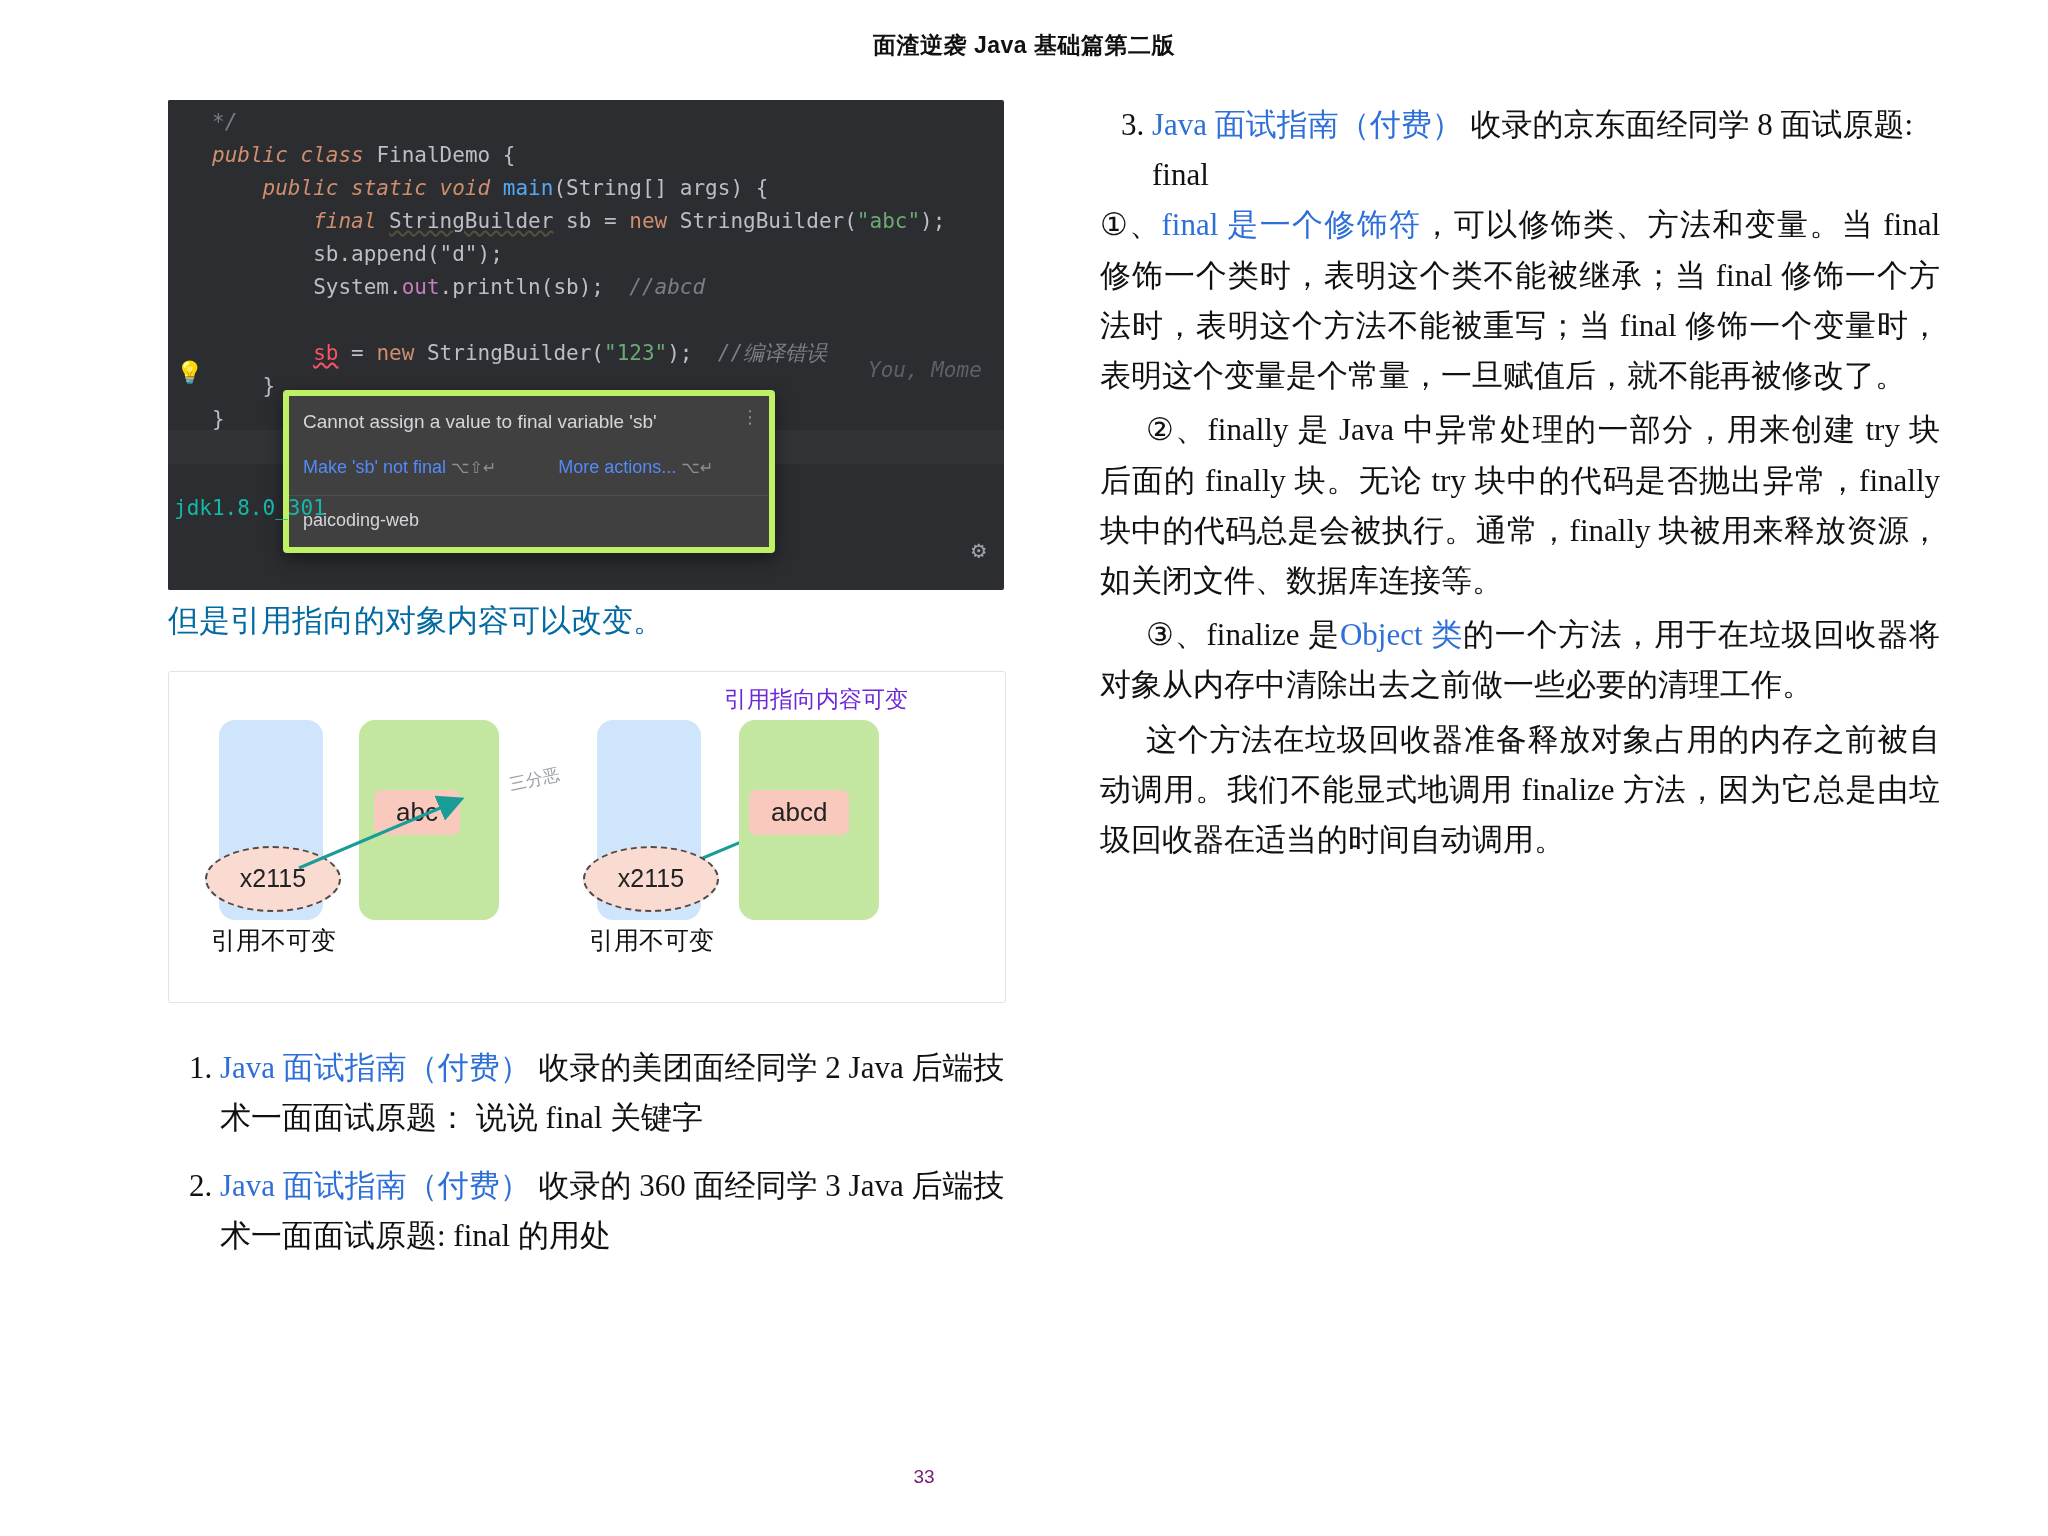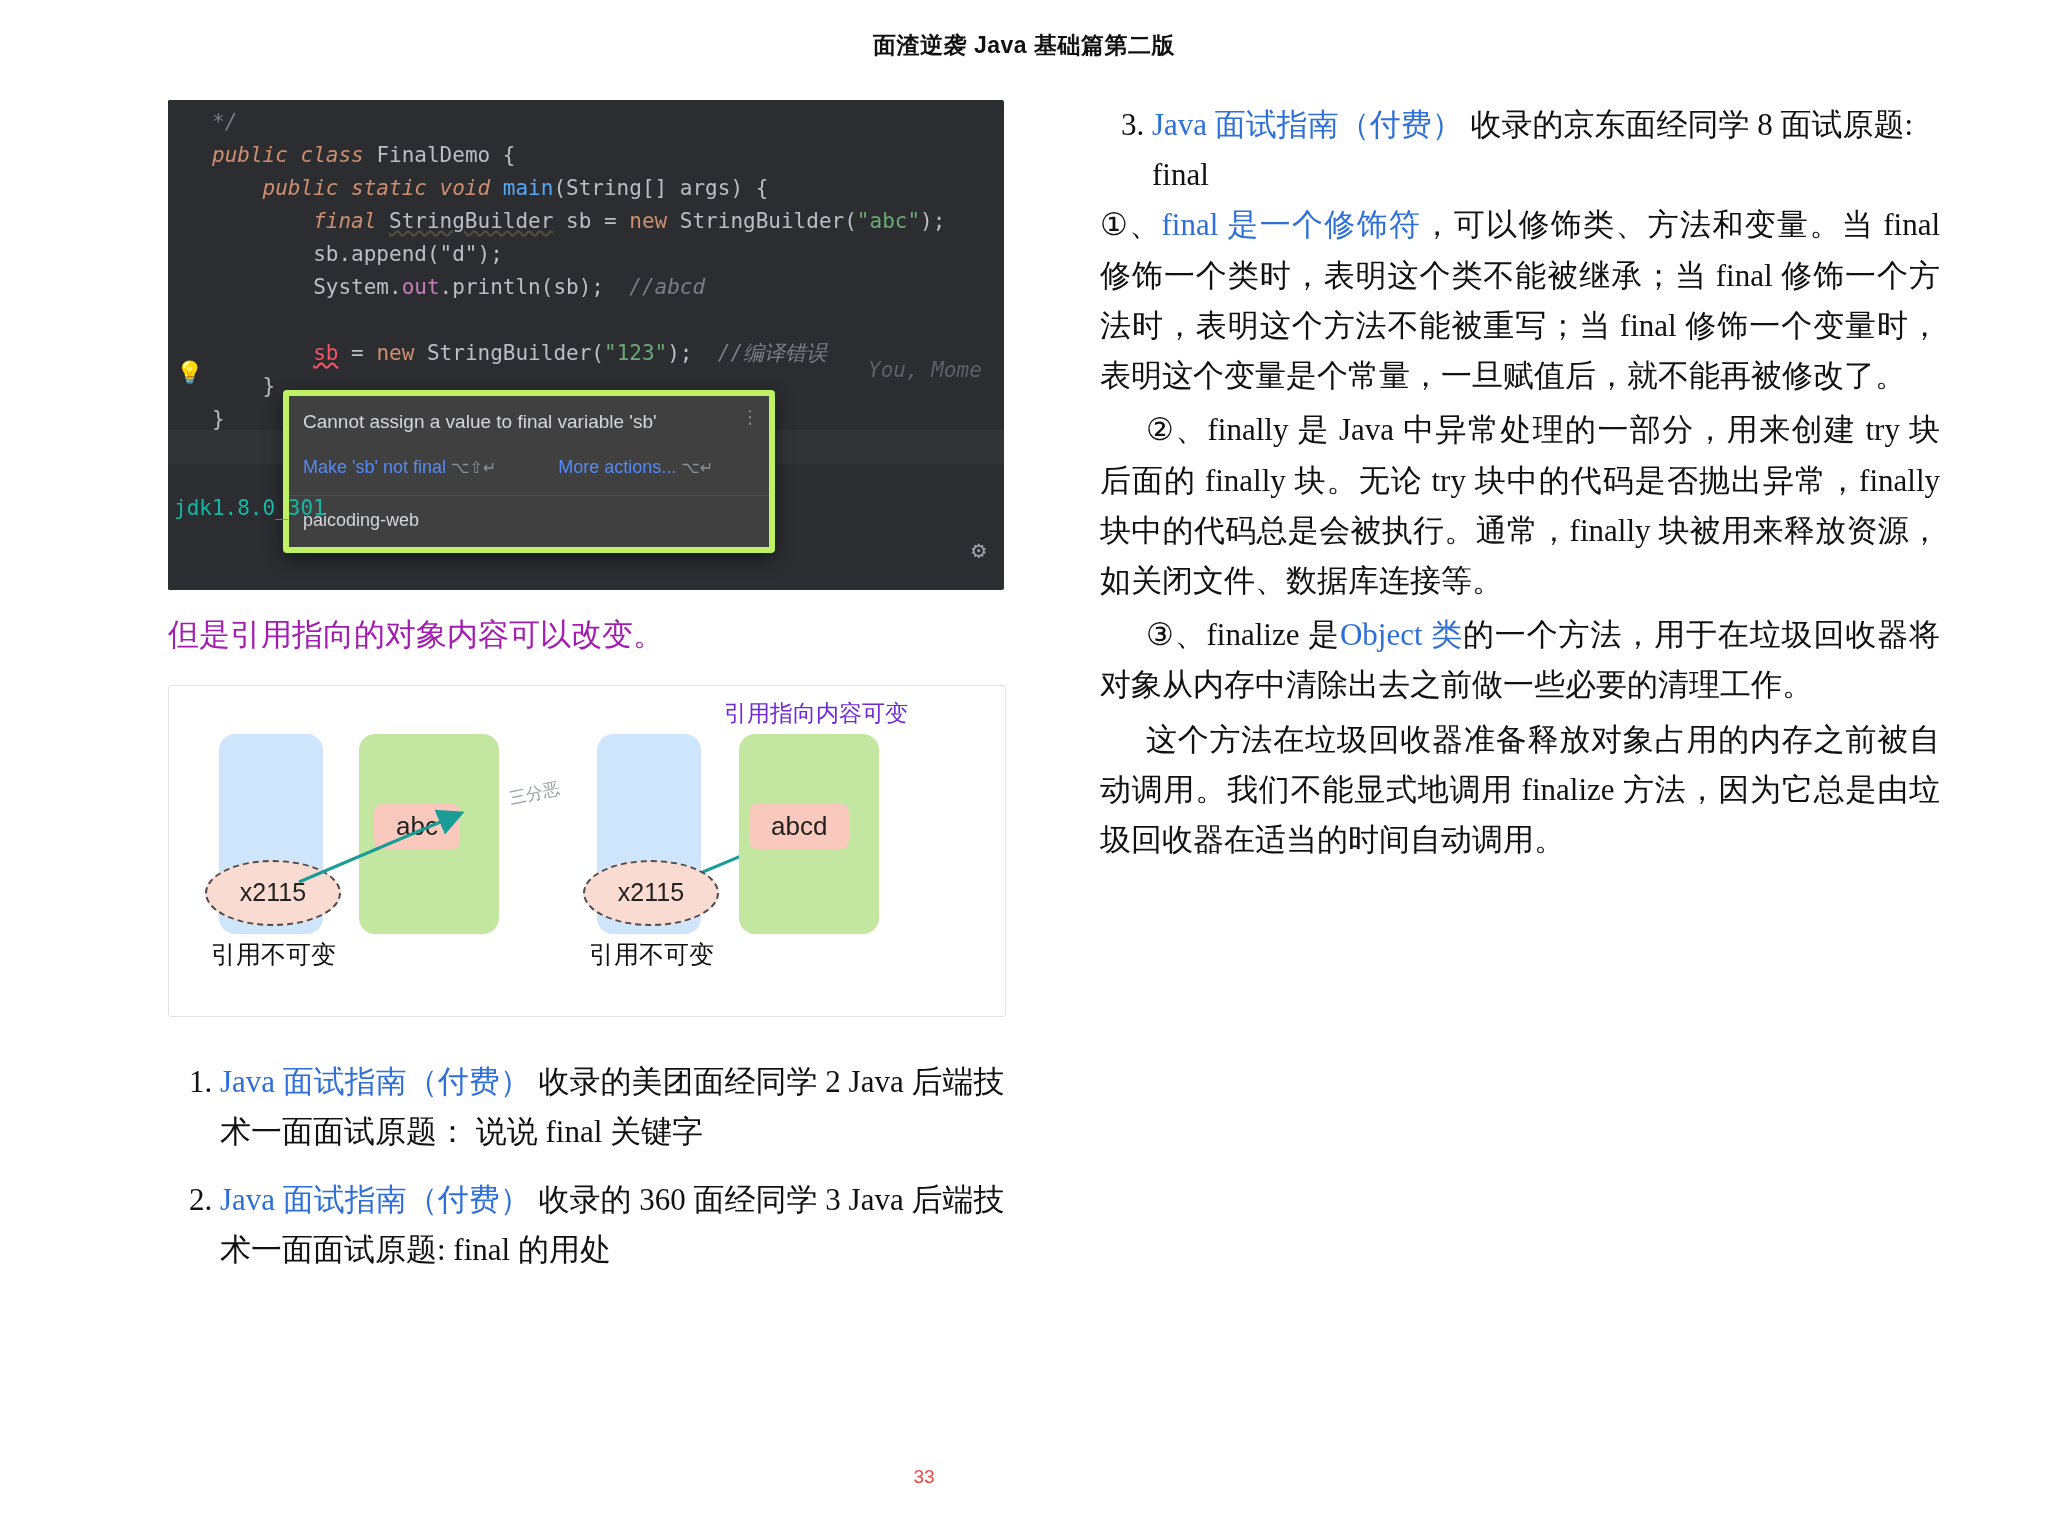--- a/index.html
+++ b/index.html
@@ -18,21 +18,21 @@
     font-weight:bold;
     font-size:23px;
     color:#111;
     letter-spacing:.5px;
   }
   .page-number{
     position:absolute;bottom:48px;left:0;width:1848px;
     text-align:center;
     font-family:"Liberation Sans", sans-serif;
     font-size:19px;
-    color:#ef4444;
+    color:#701a75;
   }
 
   
   .col-left{
     position:absolute;left:168px;top:100px;width:840px;
   }
 
   
   .ide{
     position:relative;
@@ -101,21 +101,21 @@
   }
   .ide .gear{
     position:absolute;right:18px;top:434px;color:#9ea2a8;font-size:24px;
   }
   .ide .hl{
     position:absolute;left:0;top:330px;width:836px;height:34px;
     background:rgba(255,255,255,.03);
   }
 
   .caption{
-    margin-top:22px;font-size:31px;line-height:1.5;color:#a21caf;
+    margin-top:8px;font-size:31px;line-height:1.5;color:#0369a1;
   }
 
   
   .diagram{
     margin-top:26px;
     position:relative;
     width:836px;height:330px;
     background:#fff;
     border:1px solid #e3e3e3;
     border-radius:3px;

